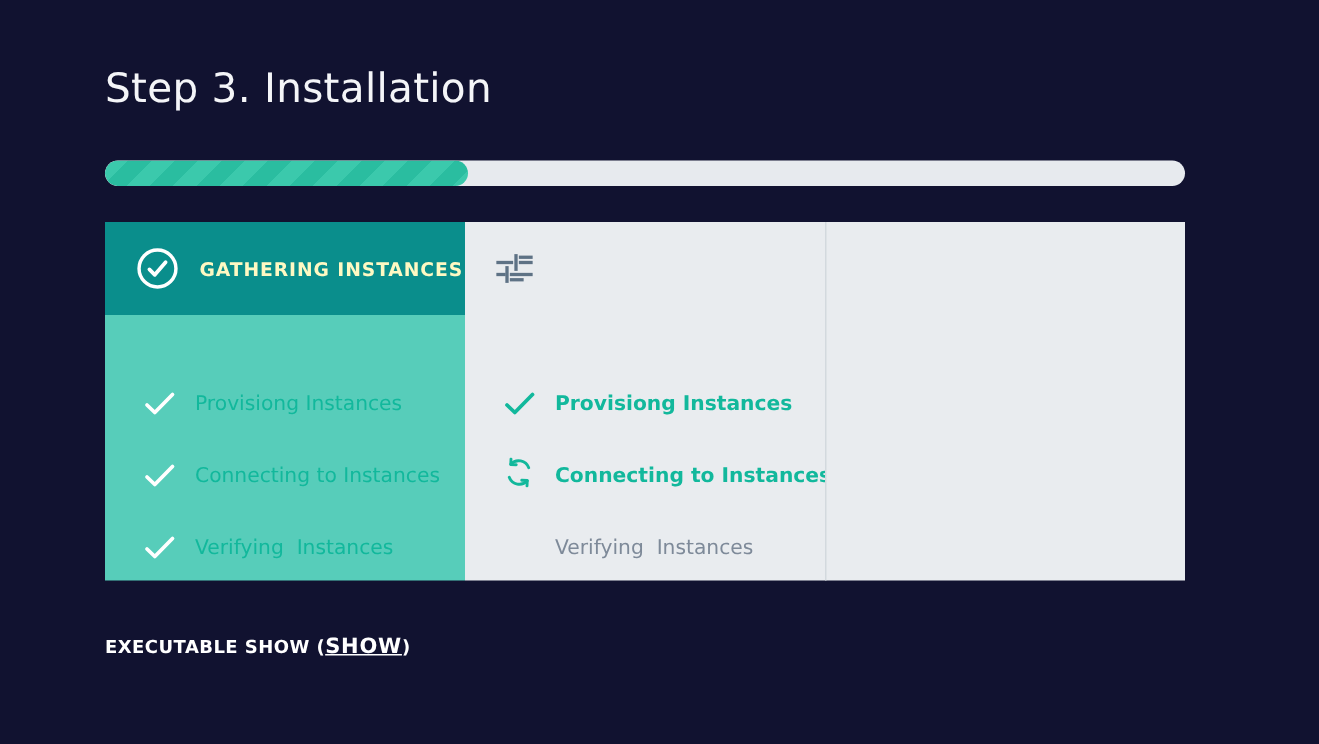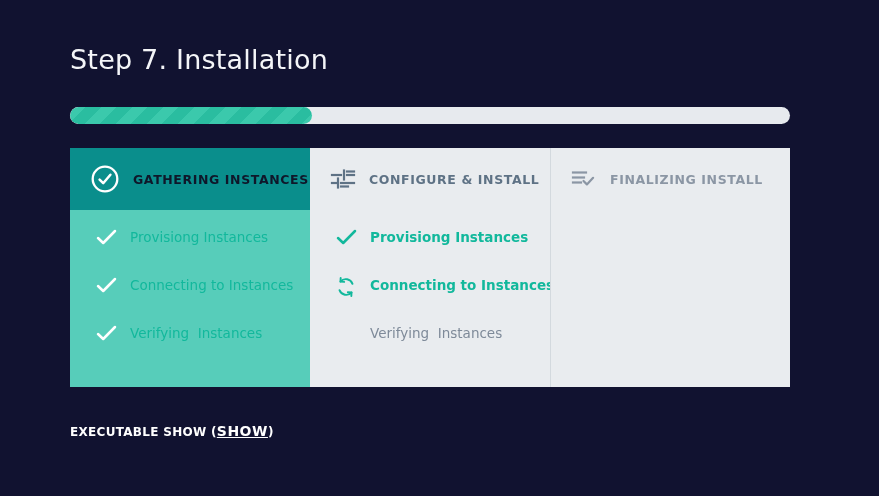--- a/index.html
+++ b/index.html
@@ -39,27 +39,27 @@
   .col-pending{border-left:1px solid var(--divider);}
   .col-header{
     height:62px;flex:0 0 62px;display:flex;align-items:center;
     padding-left:20px;gap:13px;
   }
   .col-active .col-header{background:var(--teal-dark);}
   .col-active .col-body{background:var(--teal-light);}
   .hlabel{
     font-size:12.5px;font-weight:700;letter-spacing:.6px;white-space:pre;
   }
-  .col-active .hlabel{color:#0f172a;}
+  .col-active .hlabel{color:#fef9c3;}
   .col-next .hlabel{color:var(--header-next);}
   .col-pending .hlabel{color:var(--header-pending);}
   .hicon,.ticon{display:flex;align-items:center;justify-content:center;}
   .col-body{flex:1;padding-top:19px;}
   .task{
-    height:48px;display:flex;align-items:flex-start;padding-left:25px;gap:13px;
+    height:48px;display:flex;align-items:flex-end;padding-left:25px;gap:13px;
   }
   .ticon{width:22px;flex:0 0 22px;}
   .task-label{font-size:13.5px;white-space:pre;}
   .col-active .task-label{color:#ffffff;font-weight:500;}
   .col-active .ticon{color:#ffffff;}
   .task-done .task-label,.task-inprogress .task-label{color:var(--teal-text);}
   .col-next .task-done .task-label,
   .col-next .task-inprogress .task-label{font-weight:700;}
   .col-next .ticon{color:var(--teal-text);}
   .task-pending .task-label{color:var(--pending-text);font-weight:400;}
@@ -71,21 +71,21 @@
     color:#ffffff;font-size:14px;letter-spacing:.5px;
     text-decoration:underline;cursor:pointer;
   }
   svg{display:block;}
 </style>
 </head>
 <body>
 
 <div class="screen">
 
-  <h1 class="title">Step 7. Installation</h1>
+  <h1 class="title">Step 3. Installation</h1>
 
   <div class="progress-track">
     <div class="progress-fill" style="width: 33.6%;"></div>
   </div>
 
   <div class="panel">
 
     <section class="col col-active">
       <header class="col-header">
         <span class="hicon">
@@ -131,21 +131,20 @@
             <path d="M2 7h9"></path>
               <path d="M17 7h7"></path>
               <path d="M14 2.5v9"></path>
               <path d="M17 3.5h7"></path>
             <path d="M2 15h4"></path>
               <path d="M11 15h13"></path>
               <path d="M8 10.5v9"></path>
               <path d="M11 18.5h7"></path>
           </svg>
         </span>
-        <span class="hlabel">CONFIGURE &amp; INSTALL</span>
       </header>
       <div class="col-body">
         <div class="task task-done">
           <span class="ticon">
             <svg width="21" height="16" viewBox="0 0 21 16">
                 <path d="M2 9l5.2 5L19 2" fill="none" stroke="currentColor" stroke-width="2.5" stroke-linecap="round" stroke-linejoin="round"></path>
               </svg>
           </span>
           <span class="task-label">Provisiong Instances</span>
         </div>
@@ -161,31 +160,20 @@
           <span class="task-label">Connecting to Instances</span>
         </div>
         <div class="task task-pending">
           <span class="ticon"></span>
           <span class="task-label">Verifying  Instances</span>
         </div>
       </div>
     </section>
 
     <section class="col col-pending">
-      <header class="col-header">
-        <span class="hicon">
-          <svg width="26" height="22" viewBox="0 0 26 22" fill="none" stroke="#8b96a4" stroke-width="2.2" stroke-linecap="square">
-            <path d="M2 4.5h13"></path>
-              <path d="M2 9.5h11"></path>
-              <path d="M2 14.5h8"></path>
-            <path d="M12.5 13l3.4 3.4 6.2-6.6" stroke-linecap="round" stroke-linejoin="round"></path>
-          </svg>
-        </span>
-        <span class="hlabel">FINALIZING INSTALL</span>
-      </header>
       <div class="col-body"></div>
     </section>
 
   </div>
 
   <div class="logs"><span>EXECUTABLE SHOW (</span><a class="show-link">SHOW</a><span>)</span></div>
 
 </div>
 
 </body></html>

